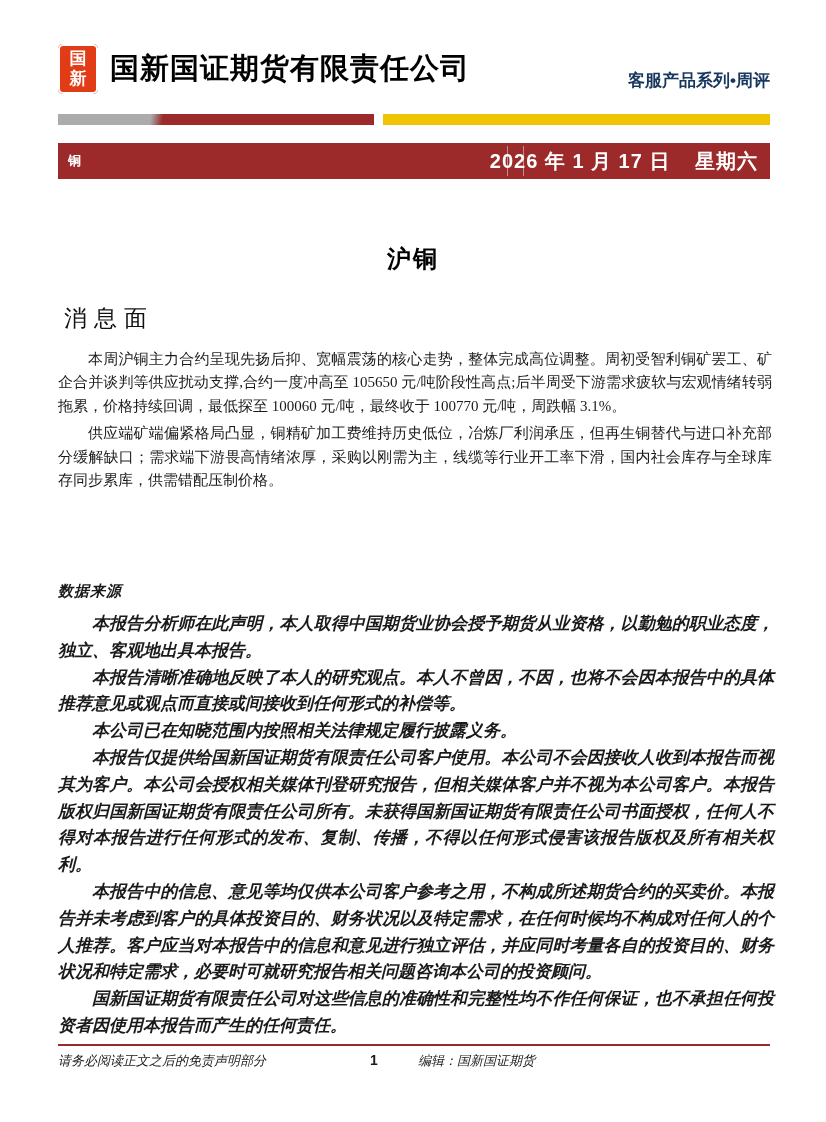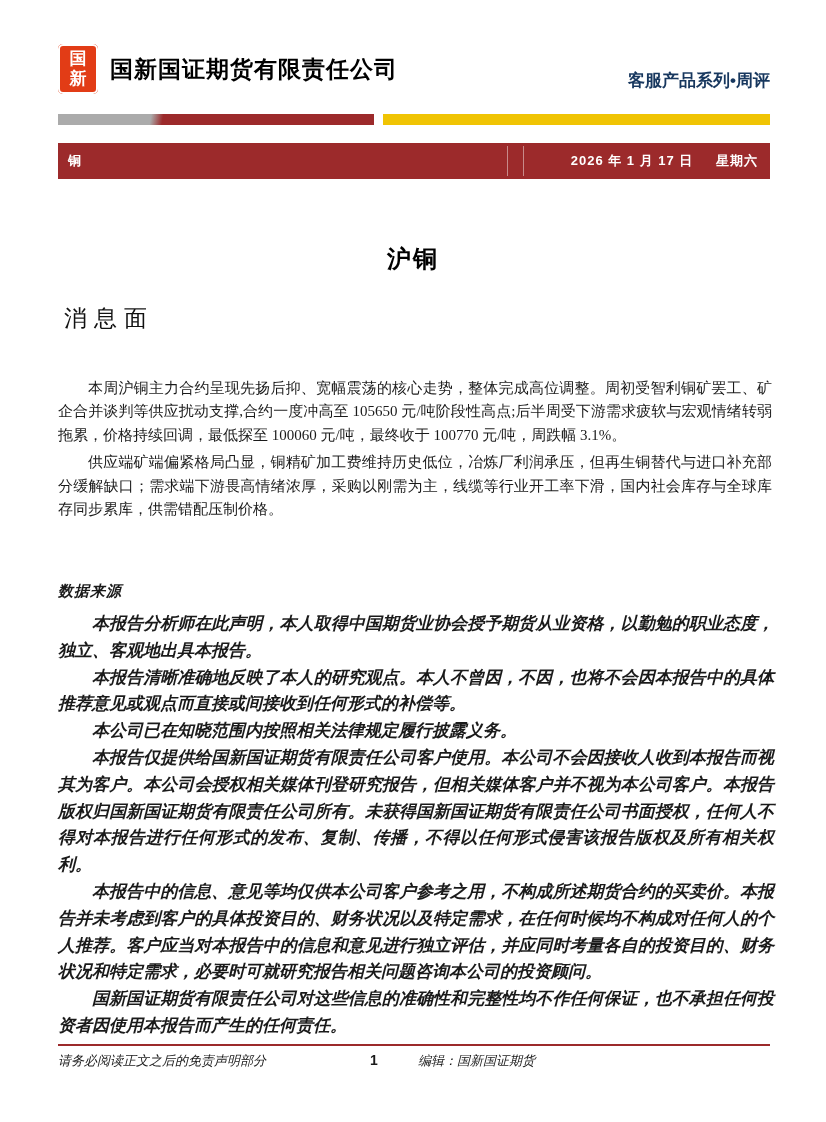--- a/index.html
+++ b/index.html
@@ -32,21 +32,21 @@
     background:var(--logo_red);
     border-radius:5px;
     box-shadow:inset 0 0 0 2px #ffffff, inset 0 0 0 4px var(--logo_red);
     display:flex;flex-direction:column;align-items:center;justify-content:center;
     color:#ffffff;
     font-family:"Liberation Sans","DejaVu Sans",sans-serif;
     font-weight:bold;font-size:17px;line-height:1.15;
   }
   .company-name{
     font-family:"Liberation Sans","DejaVu Sans",sans-serif;
-    font-weight:bold;font-size:23px;color:#000000;letter-spacing:1px;
+    font-weight:bold;font-size:29px;color:#000000;letter-spacing:1px;
     white-space:nowrap;
   }
   .series-label{
     font-family:"Liberation Sans","DejaVu Sans",sans-serif;
     font-weight:bold;font-size:17px;color:var(--navy);
     padding-bottom:2px;white-space:nowrap;
   }
   
   .stripe{
     position:absolute;left:58px;right:56px;top:114px;height:11px;
@@ -70,36 +70,36 @@
     font-size:13px;font-weight:bold;
   }
   .banner-line{
     position:absolute;top:3px;bottom:3px;width:1px;
     background:rgba(255,255,255,0.45);
   }
   .banner-line.l1{left:449px;}
   .banner-line.l2{left:465px;}
   .banner-date{
     position:absolute;right:12px;top:50%;transform:translateY(-50%);
-    font-size:13px;font-weight:bold;white-space:nowrap;letter-spacing:1px;
+    font-size:20px;font-weight:bold;white-space:nowrap;letter-spacing:1px;
   }
   .banner-date .weekday{margin-left:18px;}
   
   .report-title{
     position:absolute;left:0;right:0;top:243px;
     text-align:center;
     font-family:"Liberation Sans","DejaVu Sans",sans-serif;
     font-weight:bold;font-size:24px;color:#000000;letter-spacing:2px;
   }
   .section-heading{
     position:absolute;left:64px;top:303px;
     font-size:23px;letter-spacing:7px;color:#111;
   }
   .body-copy{
-    position:absolute;left:58px;right:54px;top:348px;margin-top:29px;
+    position:absolute;left:58px;right:54px;top:348px;
   }
   .body-copy p{
     font-size:15px;line-height:23.4px;
     text-align:justify;text-indent:2em;
     margin-bottom:4px;
   }
   
   .disclaimer{
     position:absolute;left:58px;right:52px;top:582px;
   }

